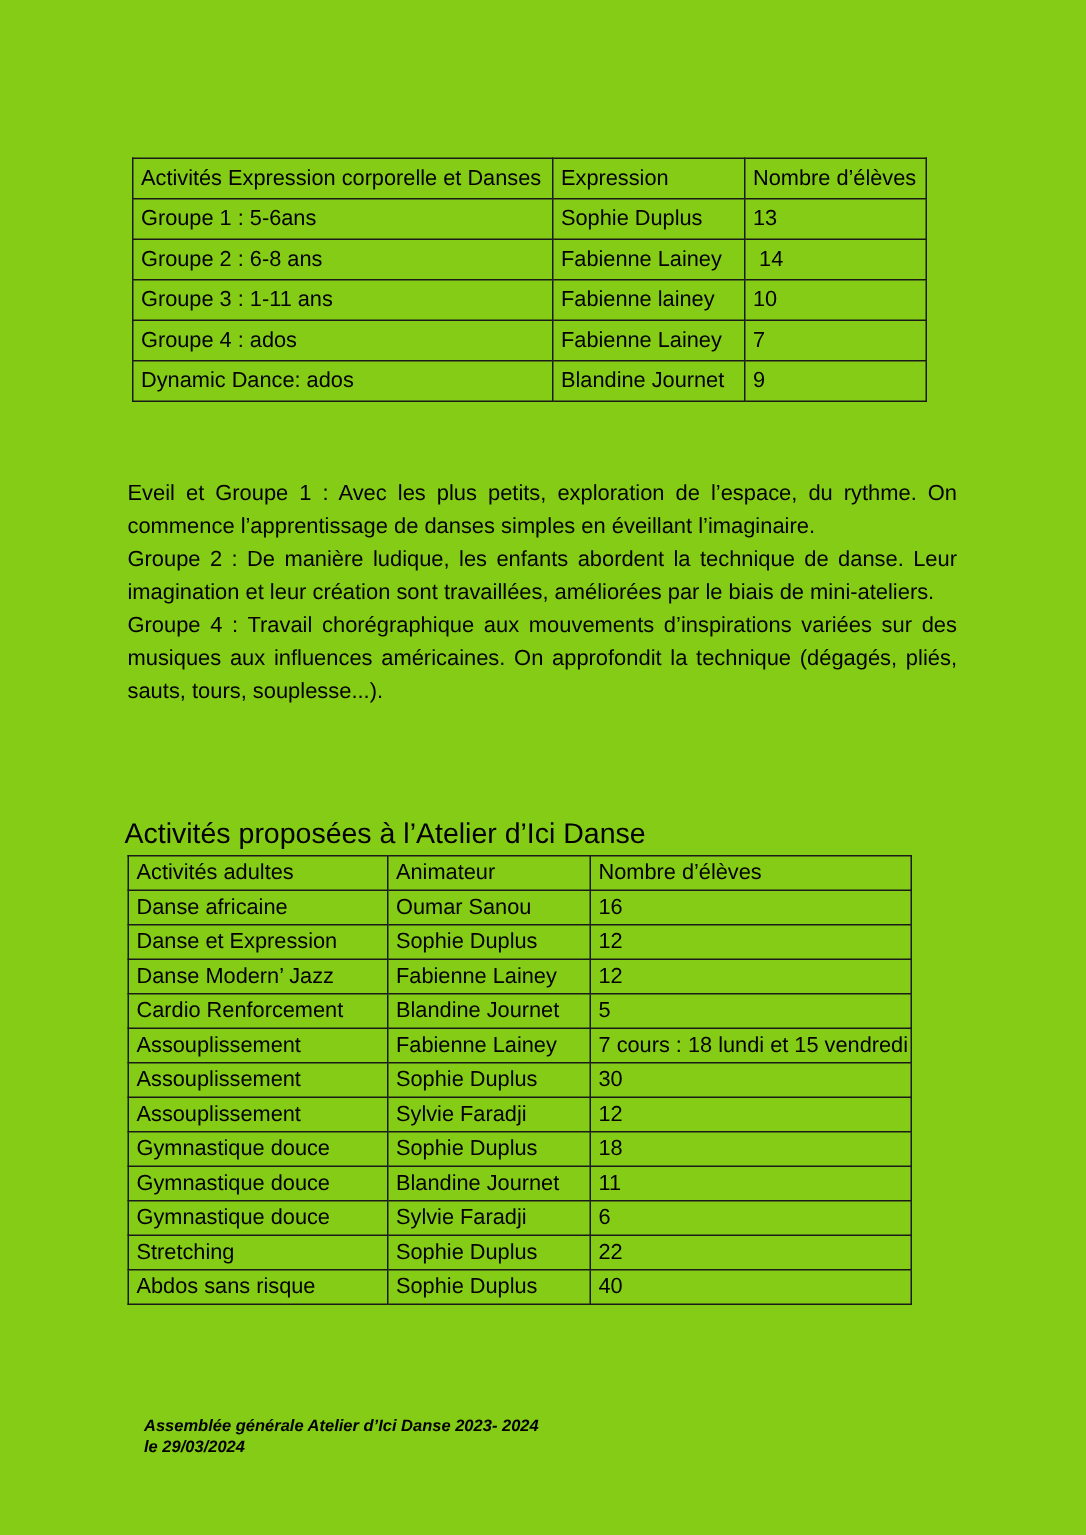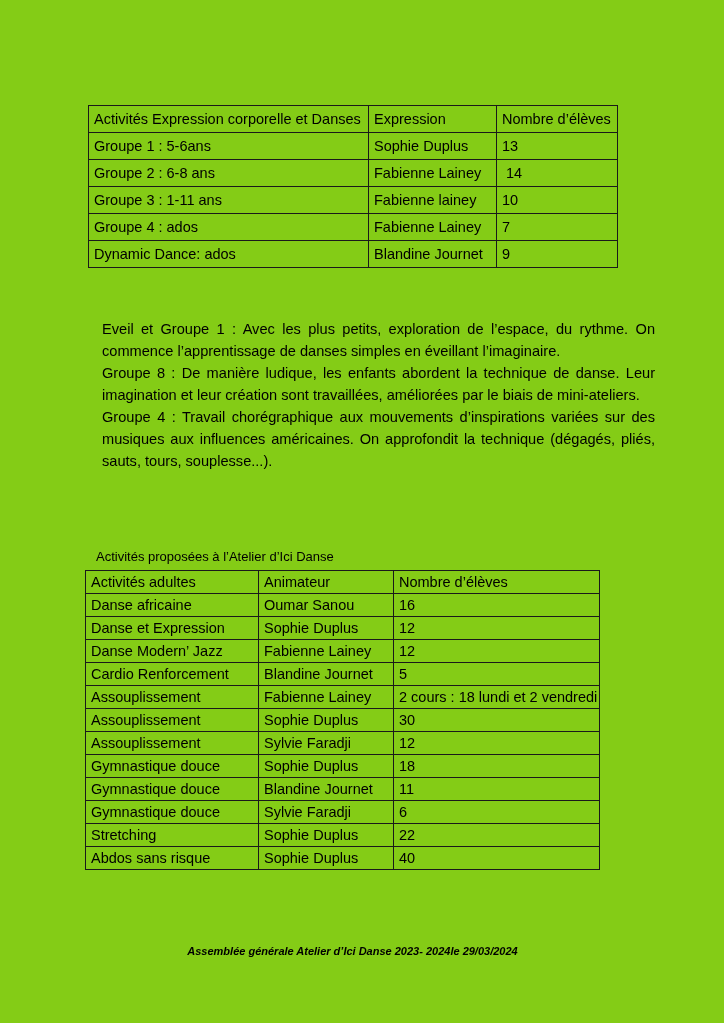--- a/index.html
+++ b/index.html
@@ -21,38 +21,39 @@
     font-weight: normal;
     text-align: left;
     vertical-align: middle;
     padding: 0 2px 0 5px;
     font-size: 14.5px;
     white-space: pre;
     overflow: hidden;
   }
   #children-table { position: absolute; left: 88px; top: 105px; }
   #children-table th, #children-table td { height: 26px; }
-  #descriptions { position: absolute; left: 102px; top: 318px; width: 553px; }
+  #descriptions { position: absolute; left: 85px; top: 318px; width: 553px; }
   #descriptions p {
     margin: 0;
     font-size: 14.6px;
     line-height: 22px;
     text-align: justify;
   }
   #section2-title {
-    position: absolute; left: 96px; top: 546px;
-    font-size: 13px; line-height: 22px;
+    position: absolute; left: 83px; top: 546px;
+    font-size: 19px; line-height: 22px;
   }
   #adults-table { position: absolute; left: 85px; top: 570px; }
   #adults-table th, #adults-table td { height: 22px; margin-top: 20px; }
   .footer {
-    position: absolute; left: 76px; top: 944px; width: 553px;
-    display: flex; justify-content: center;
+    position: absolute; left: 96px; top: 944px; width: 553px;
+    display: flex; justify-content: flex-end;
     font-size: 11px; font-style: italic; font-weight: bold;
     line-height: 14px;
+    flex-direction: column;
   }
 </style>
 </head>
 <body>
 
 <div class="page">
 
   <table id="children-table">
     <colgroup>
         <col style="width:280px">
@@ -88,21 +89,21 @@
     <tr>
       <td>Dynamic Dance: ados</td>
       <td>Blandine Journet</td>
       <td>9</td>
     </tr>
   </tbody>
     </table>
 
   <div id="descriptions">
     <p>Eveil et Groupe 1 : Avec les plus petits, exploration de l’espace, du rythme. On commence l’apprentissage de danses simples en éveillant l’imaginaire.</p>
-    <p>Groupe 8 : De manière ludique, les enfants abordent la technique de danse. Leur imagination et leur création sont travaillées, améliorées par le biais de mini-ateliers.</p>
+    <p>Groupe 2 : De manière ludique, les enfants abordent la technique de danse. Leur imagination et leur création sont travaillées, améliorées par le biais de mini-ateliers.</p>
     <p>Groupe 4 : Travail chorégraphique aux mouvements d’inspirations variées sur des musiques aux influences américaines. On approfondit la technique (dégagés, pliés, sauts, tours, souplesse...).</p>
   </div>
 
   <div id="section2-title">Activités proposées à l’Atelier d’Ici Danse</div>
 
   <table id="adults-table">
     <colgroup>
         <col style="width:173px">
         <col style="width:135px">
         <col style="width:204px">
@@ -129,21 +130,21 @@
       <td>12</td>
     </tr>
     <tr>
       <td>Cardio Renforcement</td>
       <td>Blandine Journet</td>
       <td>5</td>
     </tr>
     <tr>
       <td>Assouplissement</td>
       <td>Fabienne Lainey</td>
-      <td>2 cours : 18 lundi et 2 vendredi</td>
+      <td>7 cours : 18 lundi et 15 vendredi</td>
     </tr>
     <tr>
       <td>Assouplissement</td>
       <td>Sophie Duplus</td>
       <td>30</td>
     </tr>
     <tr>
       <td>Assouplissement</td>
       <td>Sylvie Faradji</td>
       <td>12</td>

